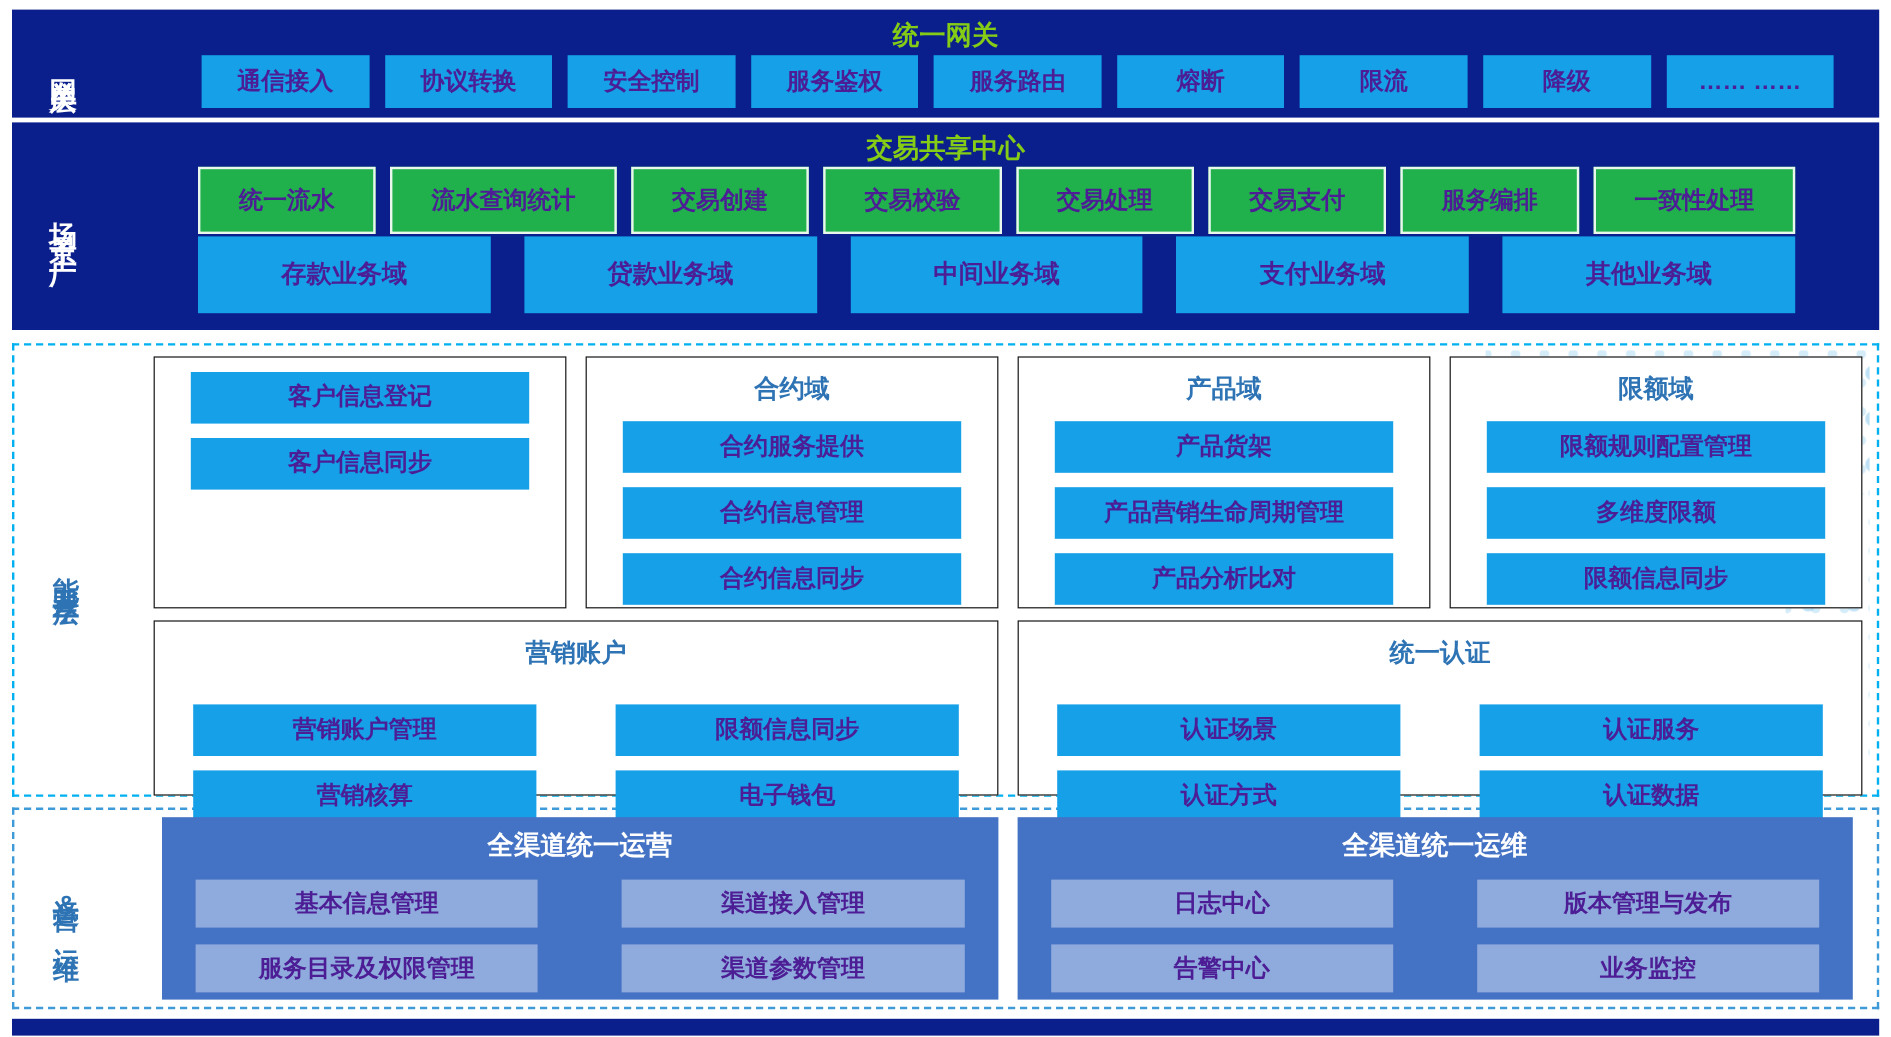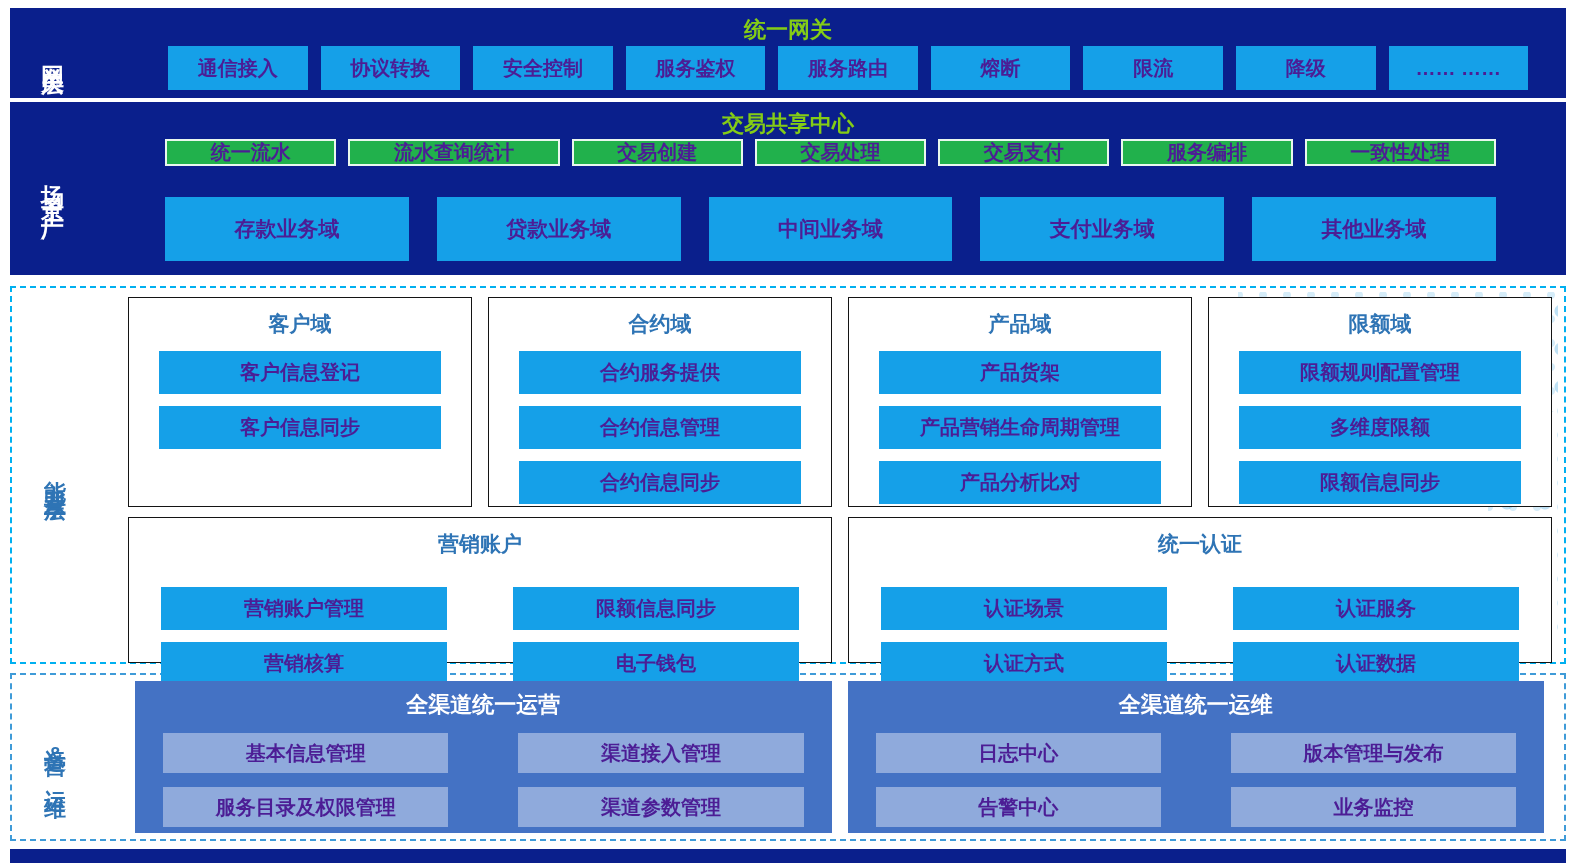--- a/index.html
+++ b/index.html
@@ -26,21 +26,21 @@
   .band-gateway .v-label { letter-spacing: 4px; }
   .band-scenario .v-label { letter-spacing: 11px; }
 
   .band-title {
     position: absolute; top: 7px; left: 0; width: 100%;
     text-align: center; color: #84cc16; font-size: 22px; font-weight: bold;
   }
 
   .row { position: absolute; display: flex; }
   .gateway-row { top: 38px; height: 44px; left: 158px; right: 38px; gap: 13px; }
-  .green-row   { top: 37px; height: 27px; left: 155px; right: 70px; gap: 12px; }
+  .green-row   { top: 37px; height: 56px; left: 155px; right: 70px; gap: 12px; }
   .domain-row  { top: 95px; height: 64px; left: 155px; right: 70px; gap: 28px; border-radius: 18px; }
 
   .btn {
     display: flex; align-items: center; justify-content: center;
     background: #15A0E8; color: #4c1d95; font-weight: bold; font-size: 20px;
     text-align: center; line-height: 1.15;
   }
   .gateway-row .btn { flex: 1; }
   .green-row .btn { flex: 1 1 auto; padding: 0 20px; background: #21B14C; border: 2px solid rgba(255,255,255,0.9); }
   .domain-row .btn { flex: 1; font-size: 21px; }
@@ -117,20 +117,21 @@
     </div>
   </div>
 
   <div class="band band-scenario">
     <div class="v-label">场景工厂</div>
     <div class="band-title">交易共享中心</div>
     <div class="row green-row">
       <div class="btn">统一流水</div>
       <div class="btn">流水查询统计</div>
       <div class="btn">交易创建</div>
+      <div class="btn">交易校验</div>
       <div class="btn">交易处理</div>
       <div class="btn">交易支付</div>
       <div class="btn">服务编排</div>
       <div class="btn">一致性处理</div>
     </div>
     <div class="row domain-row">
       <div class="btn">存款业务域</div>
       <div class="btn">贷款业务域</div>
       <div class="btn">中间业务域</div>
       <div class="btn">支付业务域</div>
@@ -138,21 +139,20 @@
     </div>
   </div>
 
   <div class="layer capability">
     <div class="dots dots-top"></div>
     <div class="dots dots-side"></div>
     <div class="v-label">能力共享层</div>
     <div class="cap-grid">
 
       <div class="group">
-        <div class="group-title">客户域</div>
         <div class="stack">
           <div class="btn">客户信息登记</div>
           <div class="btn">客户信息同步</div>
         </div>
       </div>
 
       <div class="group">
         <div class="group-title">合约域</div>
         <div class="stack">
           <div class="btn">合约服务提供</div>

